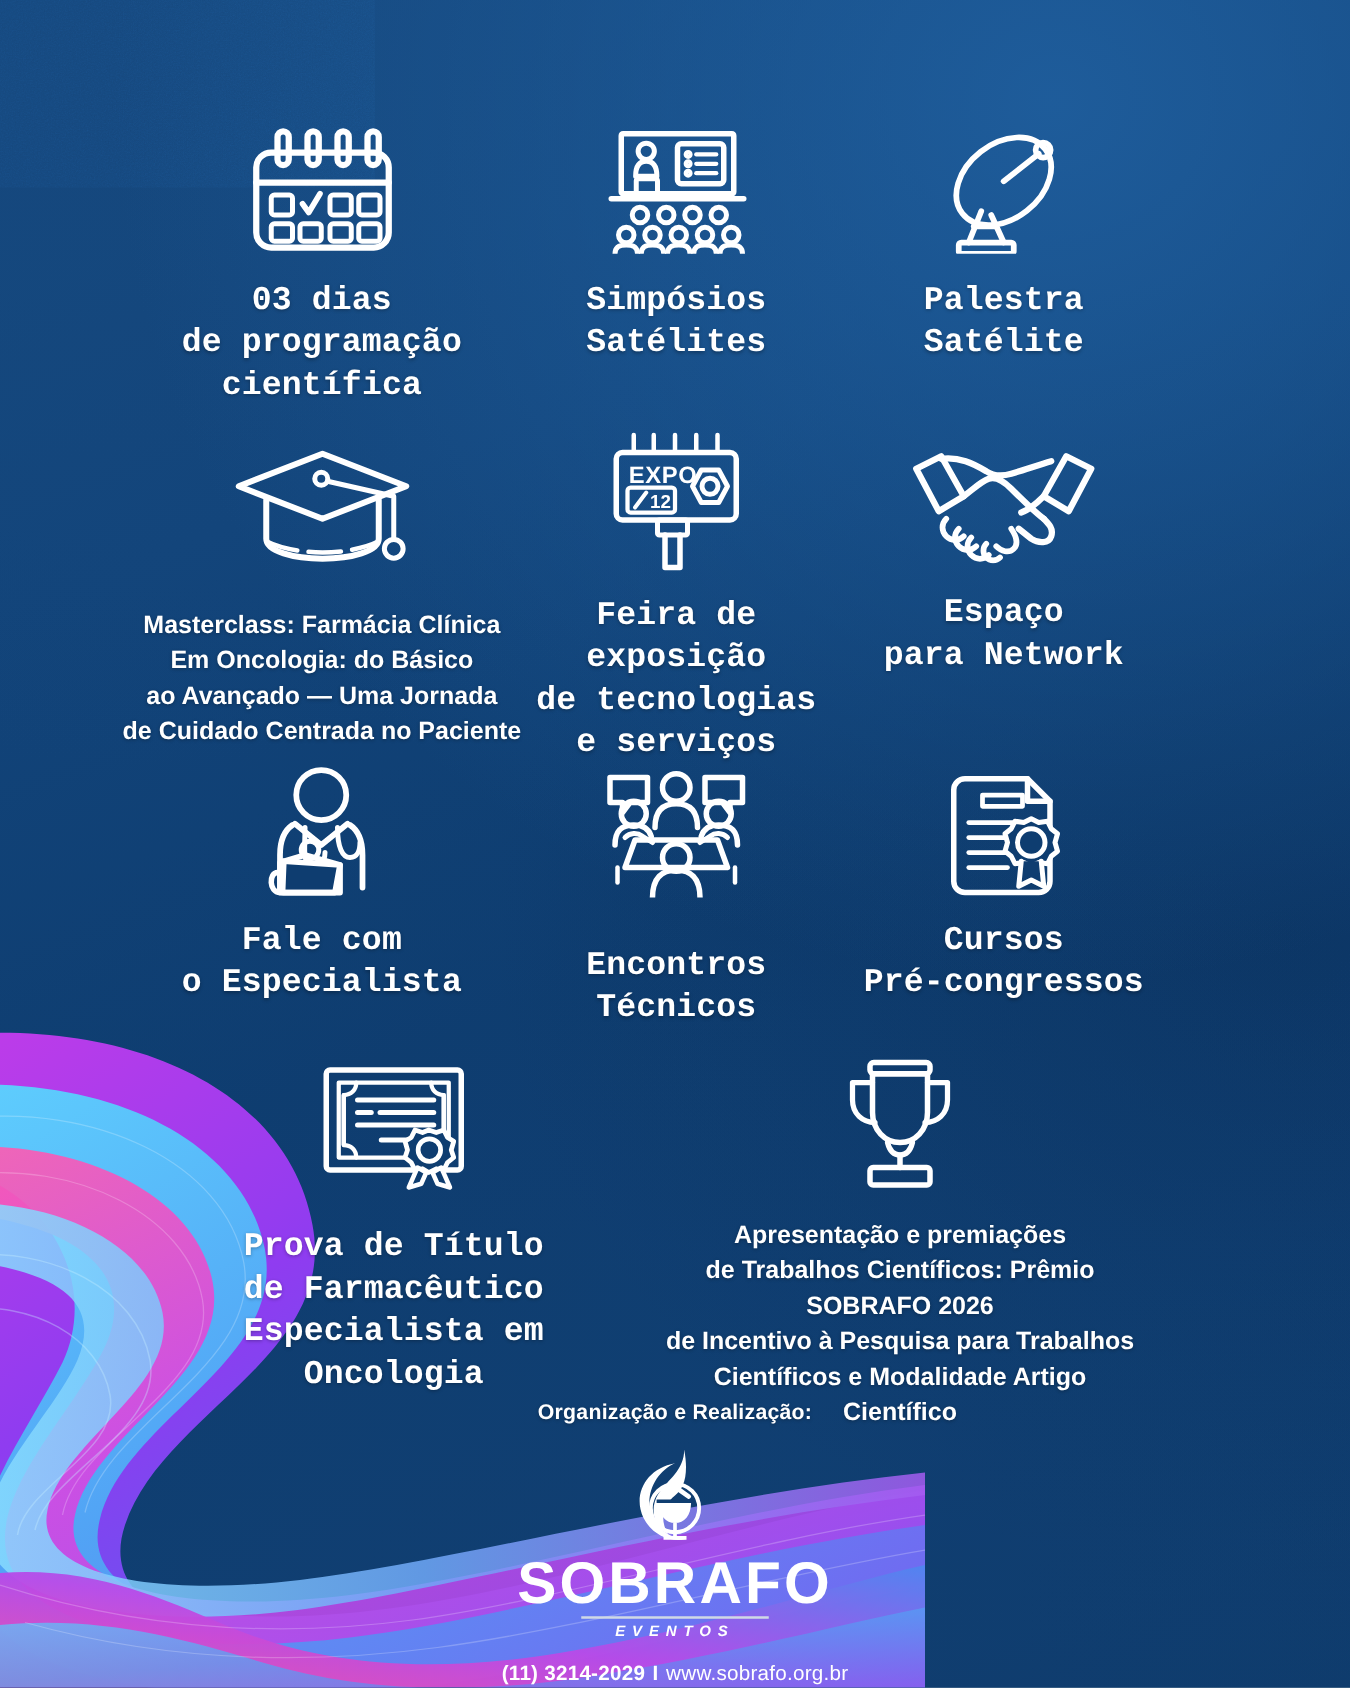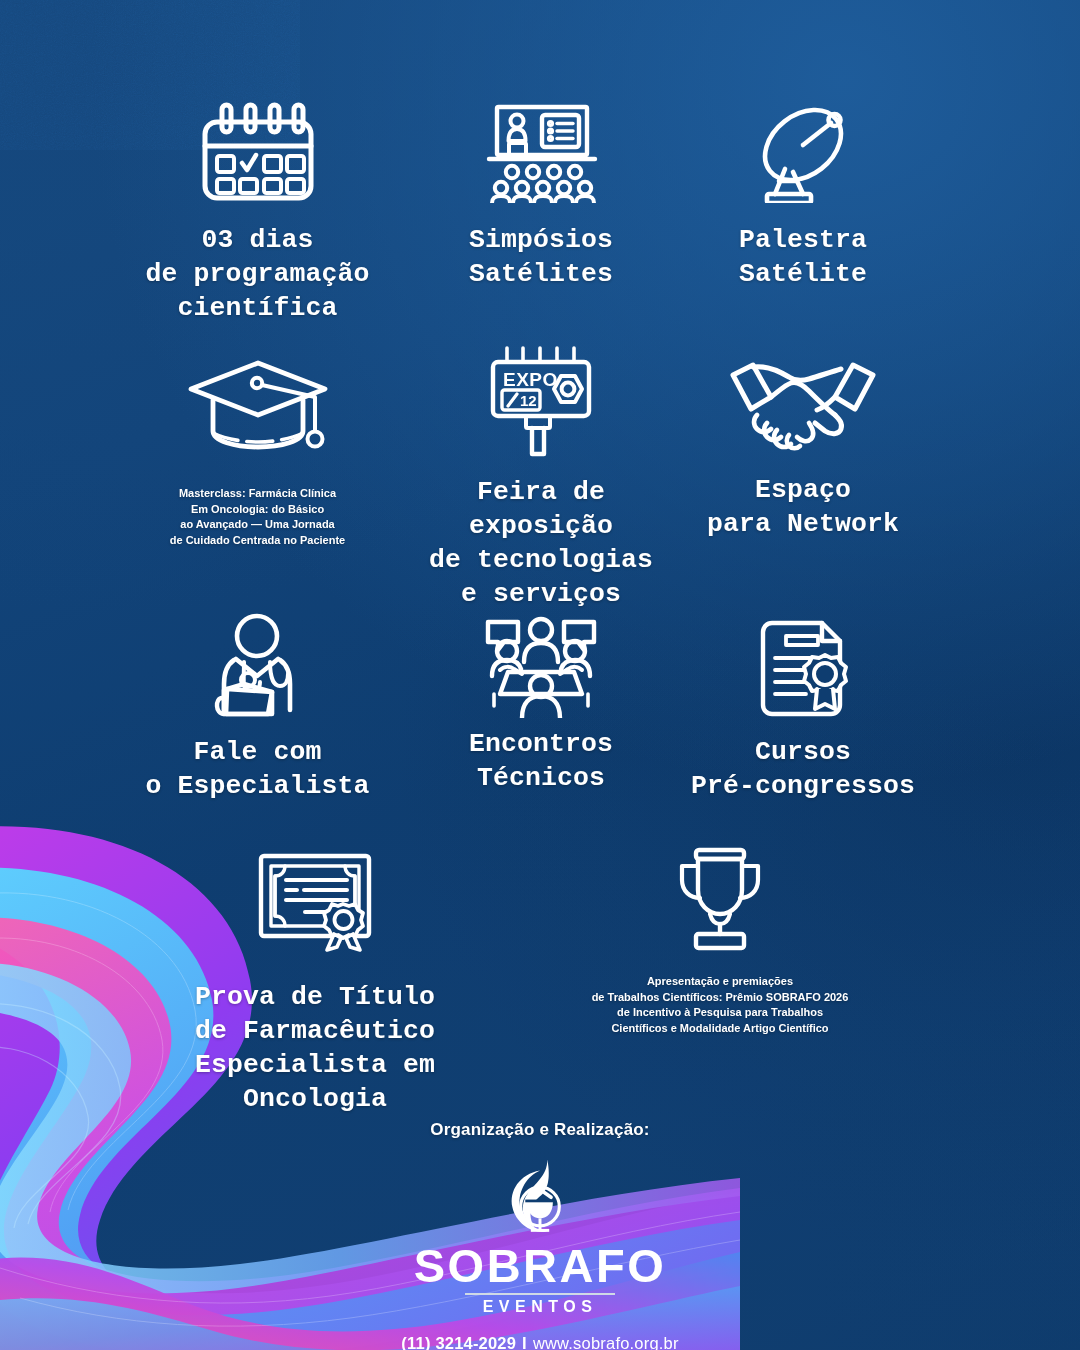--- a/index.html
+++ b/index.html
@@ -33,38 +33,38 @@
   .grid{ position:absolute; inset:0; }
   .cell{ position:absolute; text-align:center; }
   .icon-wrap{ display:flex; align-items:center; justify-content:center; }
   .icon-wrap svg{ display:block; }
   .label{
     color:#fff; font-weight:bold; line-height:1.28;
     text-shadow:0 1px 3px rgba(0,0,0,.30);
     white-space:pre-line;
   }
   .lbl-lg{ font-size:26.5px; letter-spacing:.1px;font-family:Liberation Mono, monospace; }
-  .lbl-sm{ font-size:11px; line-height:1.42; }
+  .lbl-sm{ font-size:20px; line-height:1.42; }
 
   
   .footer{ position:absolute; left:0; right:0; text-align:center; }
   .org{
     color:#fff; font-size:17px; font-weight:bold; letter-spacing:.2px;
     text-shadow:0 1px 3px rgba(0,0,0,.30);
   }
   .logo-mark{ margin:14px auto 0; width:92px; height:92px; display:block; }
   .brand{
     color:#fff; font-size:47px; font-weight:bold; letter-spacing:2.5px;
     line-height:1; margin-top:-4px;
   }
   .brand-rule{
     width:150px; height:2px; background:#cfd9e6; margin:4px auto 3px;
   }
   .brand-sub{
-    color:#fff; font-size:16px; font-weight:bold; letter-spacing:5.5px;
+    color:#fff; font-size:12px; font-weight:bold; letter-spacing:5.5px;font-style:italic;
   }
   .contact{
     margin-top:18px; font-size:16.5px; font-weight:bold; color:#ffffff;
     letter-spacing:.2px;
   }
   .contact .sep{ padding:0 6px; }
   .contact .url{ font-weight:normal; }
 </style>
 </head>
 <body>
@@ -324,21 +324,21 @@
           <path d="M104 56 C100 52 94 52 90 55 L82 60" stroke-width="4"></path>
 
           <path d="M30 58 L96 58 L104 80 L22 80 Z"></path>
           <line x1="16" y1="80" x2="16" y2="92" stroke-width="3.6"></line>
           <line x1="110" y1="80" x2="110" y2="92" stroke-width="3.6"></line>
 
           <circle cx="63" cy="72" r="11"></circle>
           <path d="M44 104 C44 88 52 82 63 82 C74 82 82 88 82 104"></path>
         </svg>
       </div>
-      <div class="label lbl-lg" style="margin-top:10px;">Encontros
+      <div class="label lbl-lg" style="margin-top:38px;">Encontros
 Técnicos</div>
     </div>
 
     <div class="cell" style="left:662px; top:610px; width:282px;">
       <div class="icon-wrap" style="height:108px;">
         <svg width="106" height="106" viewBox="0 0 106 106" fill="none" stroke="#fff" stroke-width="4.4" stroke-linecap="round" stroke-linejoin="round">
           <path d="M22 12 L72 12 L90 30 L90 94 C90 99 86 103 81 103 L22 103 C17 103 13 99 13 94 L13 21 C13 16 17 12 22 12 Z"></path>
           <path d="M72 12 L72 30 L90 30"></path>
           <path d="M36 25 L68 25 L68 34 L36 34 Z" stroke-width="3.8"></path>
           <g stroke-width="3.8">

